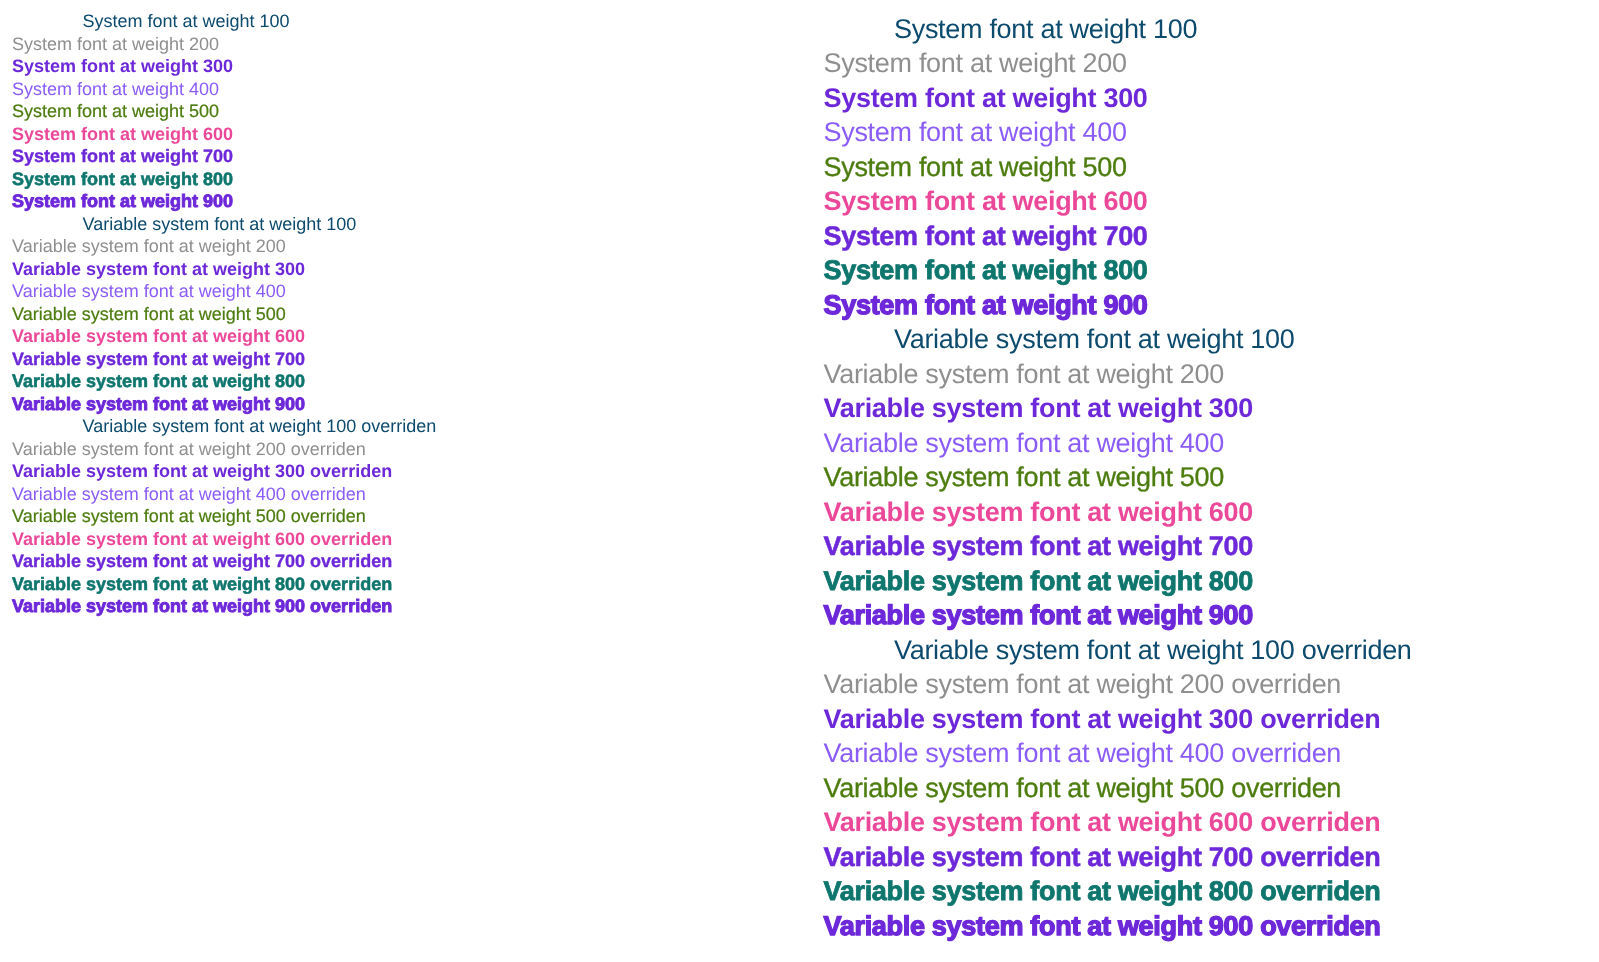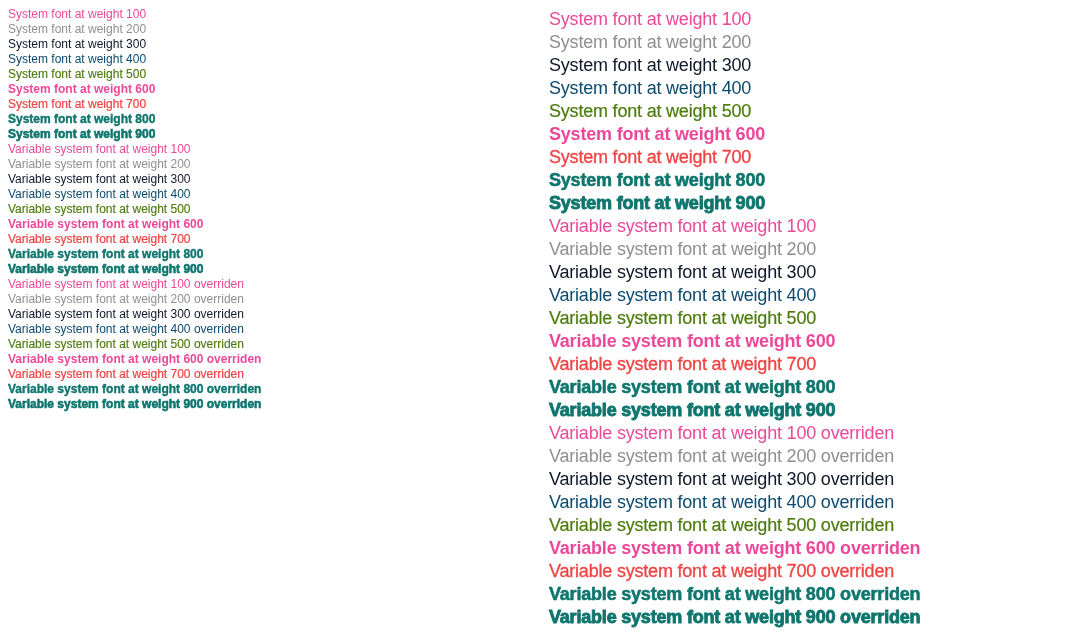--- a/index.html
+++ b/index.html
@@ -30,29 +30,29 @@
   .col-right {
     left: 549px;
     top: 8px;
     font-size: 18px;
     line-height: 23px;
     letter-spacing: -0.2px;
   }
   .line { display: block; }
 
   
-  .w100 { font-weight: 100; color: #ec4899; }
+  .w100 { font-weight: 100; color: #0c4a6e; margin-left: 47px; }
   .w200 { font-weight: 200; color: #8f8f8f; }
-  .w300 { font-weight: 400; color: #0f172a; }
-  .w400 { font-weight: 400; color: #0c4a6e; }
+  .w300 { font-weight: 700; color: #6d28d9; }
+  .w400 { font-weight: 400; color: #8b5cf6; }
   .w500 { font-weight: 500; color: #4d7c0f; -webkit-text-stroke: 0.012em currentColor; }
   .w600 { font-weight: 700; color: #ec4899; }
-  .w700 { font-weight: 400; color: #ef4444; -webkit-text-stroke: 0.018em currentColor; }
+  .w700 { font-weight: 700; color: #6d28d9; -webkit-text-stroke: 0.018em currentColor; }
   .w800 { font-weight: 700; color: #0f766e; -webkit-text-stroke: 0.032em currentColor; }
-  .w900 { font-weight: 700; color: #0f766e; -webkit-text-stroke: 0.05em currentColor; }
+  .w900 { font-weight: 700; color: #6d28d9; -webkit-text-stroke: 0.05em currentColor; }
 </style>
 </head>
 <body>
 
 <div class="page">
   <div class="col col-left" id="col-left">
       <div class="line w100">System font at weight 100</div>
       <div class="line w200">System font at weight 200</div>
       <div class="line w300">System font at weight 300</div>
       <div class="line w400">System font at weight 400</div>

